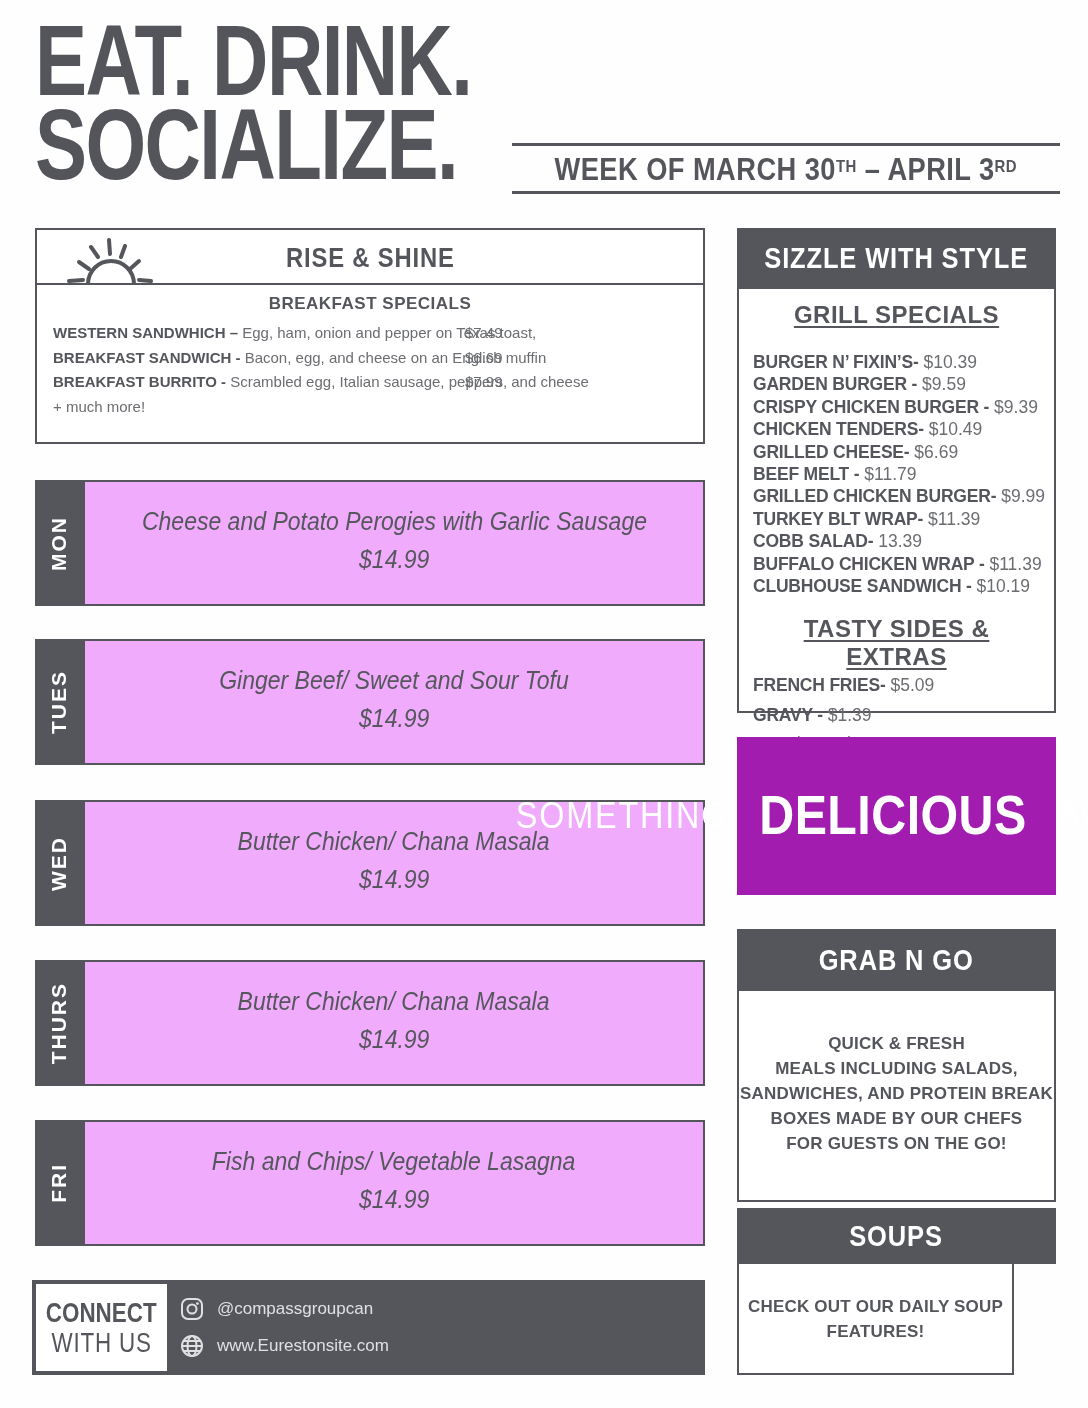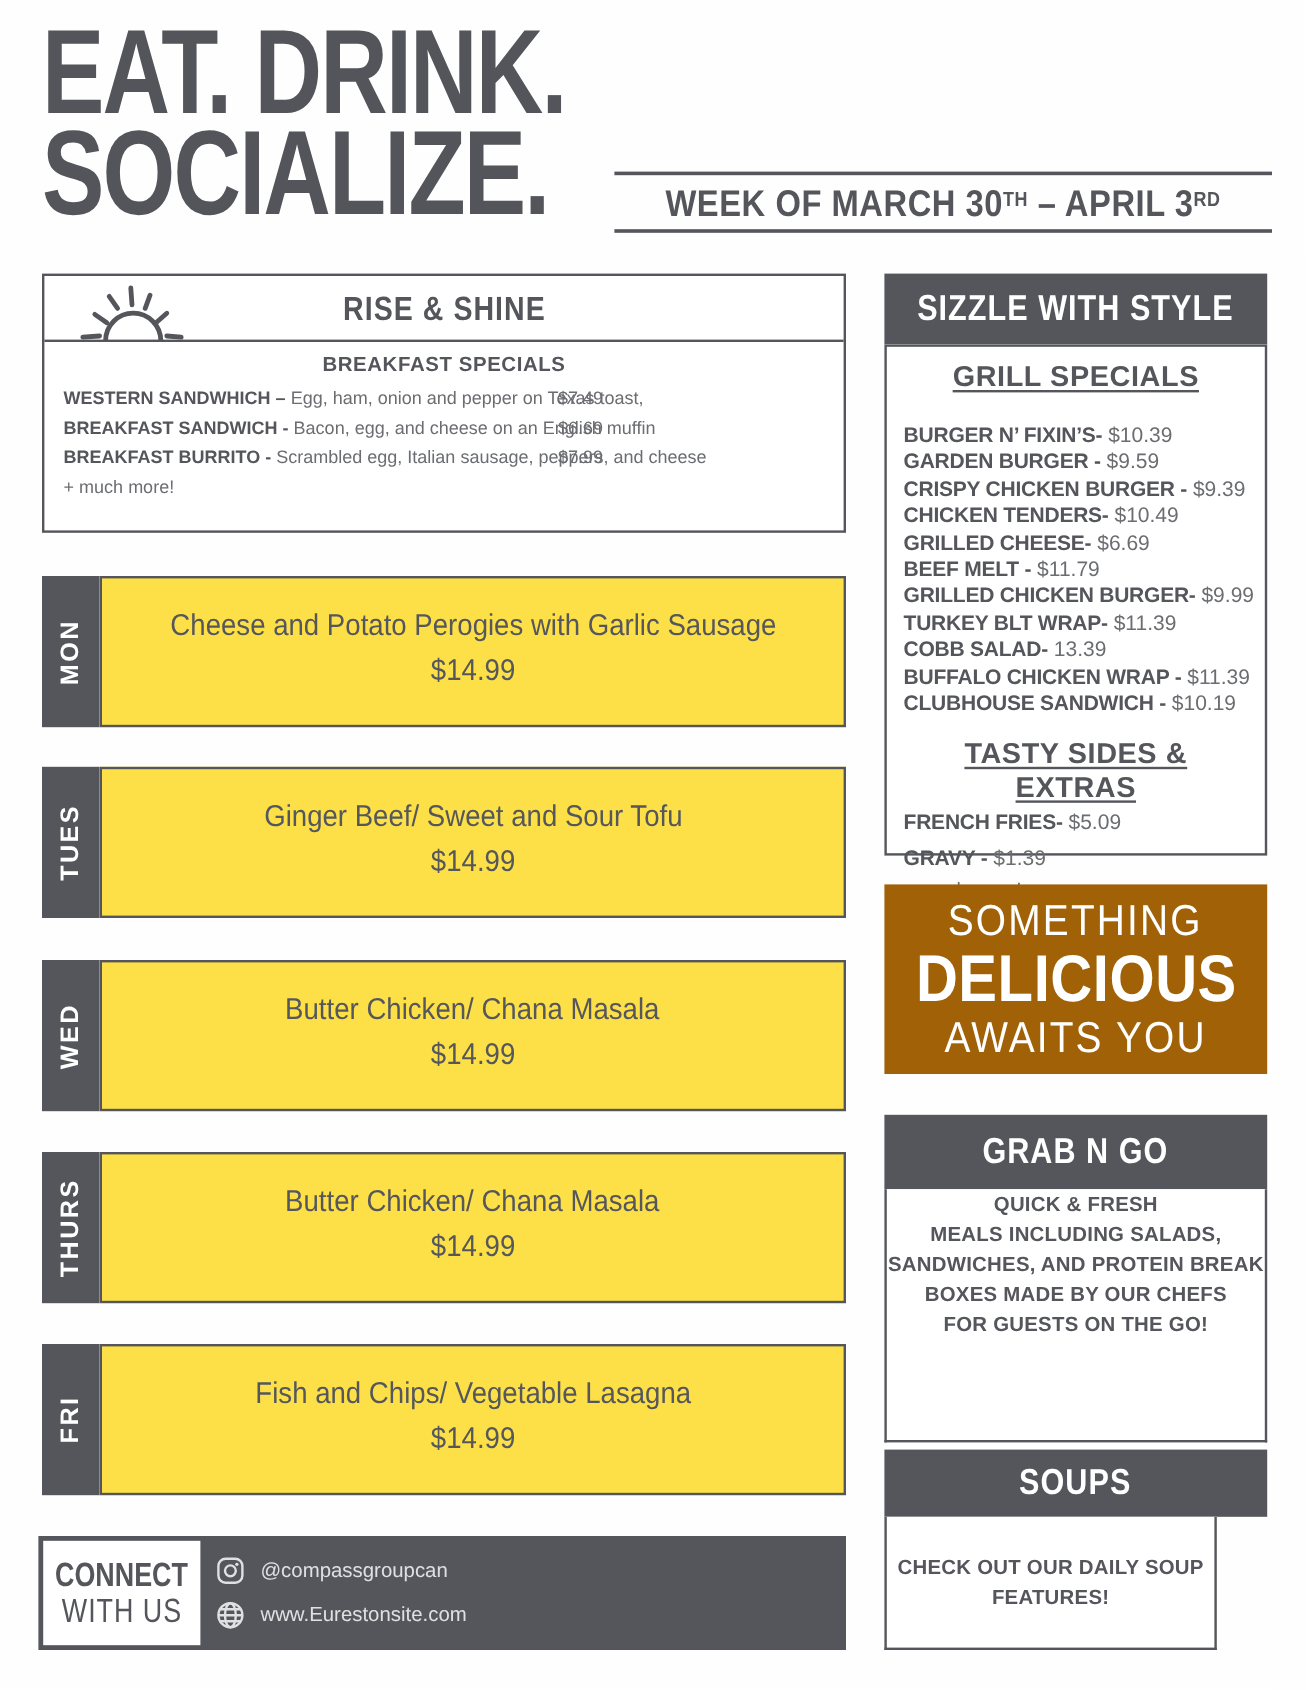--- a/index.html
+++ b/index.html
@@ -35,23 +35,23 @@
   .bk-price { position:absolute; left:412px; top:0; color:#6b6d71; }
   .bk-footer { font-size:15px; color:#6b6d71; margin-top:3px; }
 
   
   .day-row { position:absolute; left:35px; width:670px; height:126px; }
   .day-tab { position:absolute; left:0; top:0; width:48px; height:126px; background:#54565b;
              display:flex; align-items:center; justify-content:center; }
   .day-label { writing-mode:vertical-rl; transform:rotate(180deg); color:#ffffff;
                font-size:21px; font-weight:bold; letter-spacing:2px; }
   .day-box { position:absolute; left:48px; top:0; width:622px; height:126px;
-             border:2px solid #54565b; background:#fde047;
+             border:2px solid #54565b; background:#f0abfc;
              display:flex; flex-direction:column; align-items:center; justify-content:center;
-             gap:9px; padding-bottom:6px; }
+             gap:9px; padding-bottom:6px;font-style:italic; }
   .day-meal, .day-price { font-size:25px; font-weight:normal; color:#55575c;
              transform:scaleX(0.92); transform-origin:center; white-space:nowrap; }
 
   
   .dark-bar { position:absolute; left:737px; width:319px; background:#54565b;
               text-align:center; color:#ffffff; }
   .dark-bar .bar-title { display:inline-block; font-weight:bold; letter-spacing:1px; transform:scaleX(0.85); }
 
   .sizzle-header { top:228px; height:59px; }
   .sizzle-header .bar-title { font-size:30px; line-height:59px; }
@@ -62,33 +62,33 @@
                   text-decoration:underline; text-underline-offset:3px; }
   .grill-items { margin-top:22px; }
   .menu-line { font-size:17.5px; line-height:22.4px; white-space:nowrap; }
   .menu-line .mi-name { font-weight:bold; color:#54565b; letter-spacing:-0.2px; }
   .menu-line .mi-price { font-weight:normal; color:#6b6d71; }
   .sides-heading { margin-top:18px; }
   .sides-items { margin-top:3px; }
   .side-gap { margin-top:7px; }
   .grill-footer { font-size:16px; color:#6b6d71; margin-top:8px; }
 
-  .promo { position:absolute; left:737px; top:737px; width:319px; height:158px; background:#a16207;
-           display:flex; flex-direction:column; align-items:center; justify-content:center; gap:1px;
+  .promo { position:absolute; left:737px; top:737px; width:319px; height:158px; background:#a21caf;
+           display:flex; flex-direction:row; align-items:center; justify-content:center; gap:1px;
            color:#ffffff; }
   .promo-line1, .promo-line3 { font-size:36px; font-weight:normal; letter-spacing:2px;
            transform:scaleX(0.9); line-height:1.05; white-space:nowrap; }
   .promo-line2 { font-size:55px; font-weight:bold; letter-spacing:0.5px;
            transform:scaleX(0.88); line-height:1.05; white-space:nowrap; }
 
   .grab-header { top:929px; height:62px; }
   .grab-header .bar-title { font-size:30px; line-height:62px; }
   .grab-body { position:absolute; left:737px; top:991px; width:319px; height:211px;
                border:2px solid #54565b; border-top:none; background:#fff;
-               text-align:center; }
+               padding-top:40px; text-align:center; }
   .soups-header { top:1208px; height:56px; }
   .soups-header .bar-title { font-size:30px; line-height:56px; }
   .soups-body { position:absolute; left:737px; top:1264px; width:277px; height:111px;
                 border:2px solid #54565b; border-top:none; background:#fff;
                 padding-top:30px; text-align:center; }
   .box-body-text { font-size:17px; font-weight:bold; line-height:25px; letter-spacing:0.2px;
                    color:#54565b; white-space:pre-line; }
 
   
   .connect-bar { position:absolute; left:32px; top:1280px; width:673px; height:95px; background:#54565b; }

